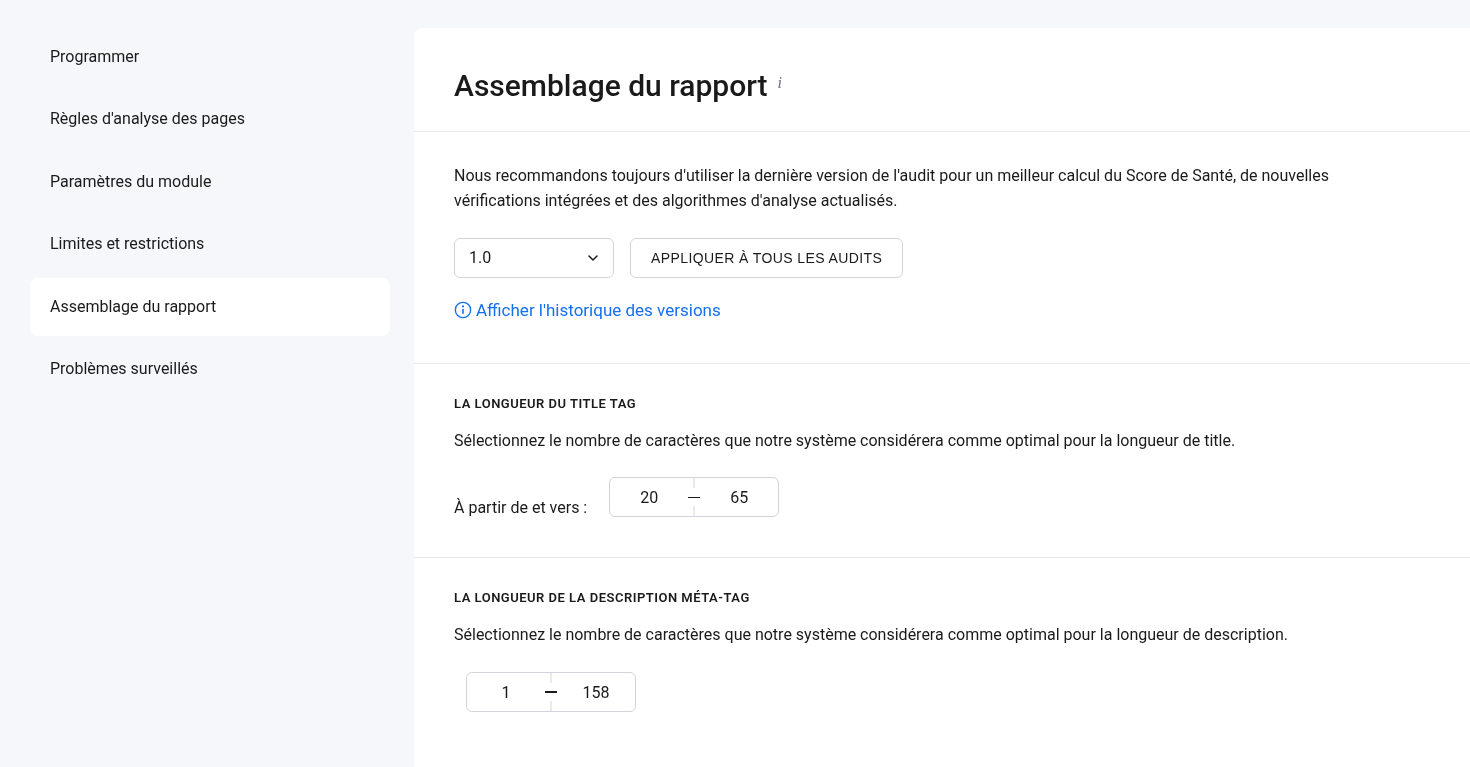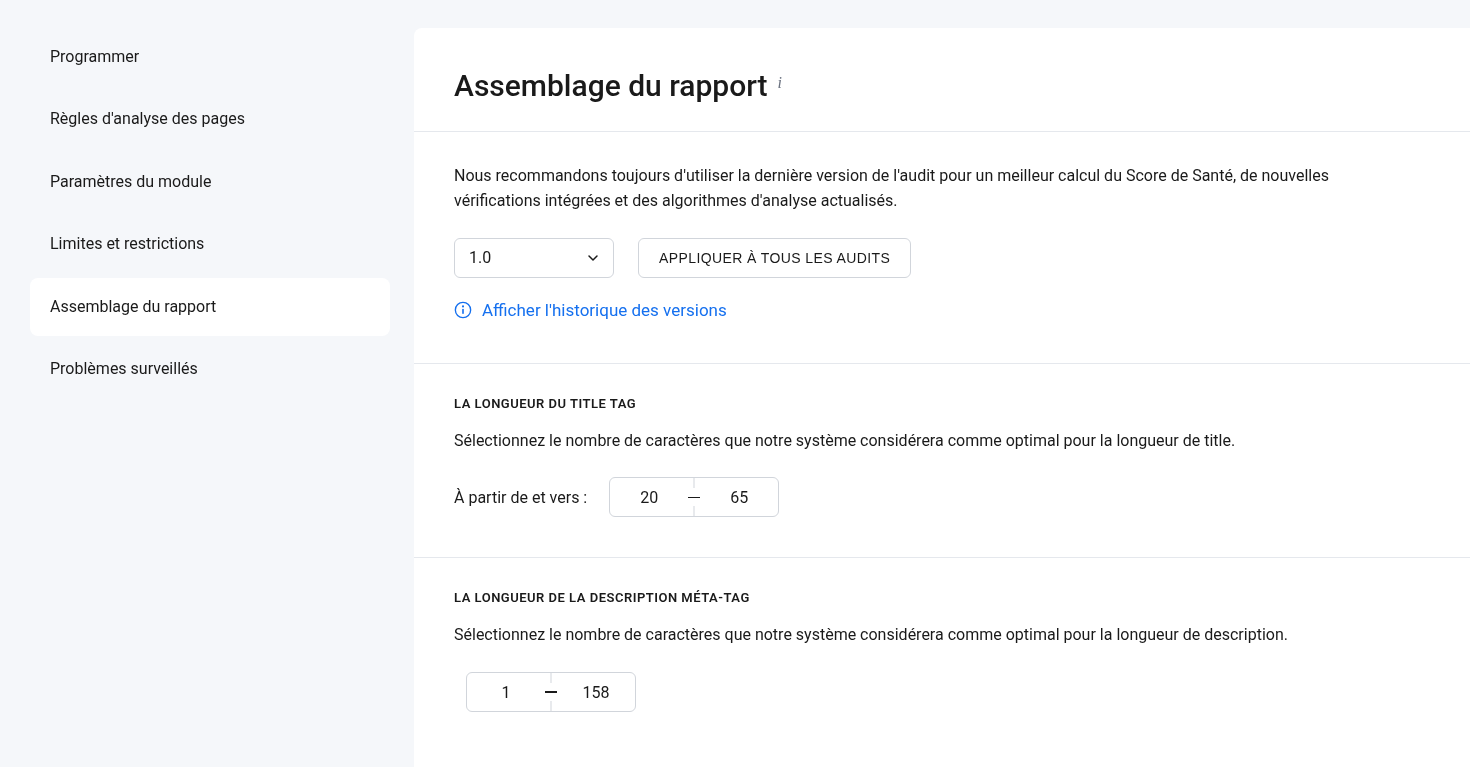--- a/index.html
+++ b/index.html
@@ -78,21 +78,21 @@
   .section-desc {
     font-size: 16px;
     color: #1a1a1a;
     line-height: 1.55;
     margin-bottom: 24px;
     max-width: 960px;
   }
   .controls-row {
     display: flex;
     align-items: center;
-    gap: 24px;
+    gap: 16px;
     flex-wrap: wrap;
   }
   .select {
     display: inline-flex;
     align-items: center;
     justify-content: space-between;
     width: 160px;
     height: 40px;
     padding: 0 14px;
     border: 1px solid #d1d5db;
@@ -118,21 +118,21 @@
     font-weight: 500;
     letter-spacing: 0.4px;
     cursor: pointer;
     color: #1a1a1a;
     text-transform: uppercase;
   }
   .link-row {
     margin-top: 22px;
     display: inline-flex;
     align-items: center;
-    gap: 10px;
+    gap: 4px;
     cursor: pointer;
   }
   .info-circle {
     width: 18px;
     height: 18px;
     flex-shrink: 0;
   }
   .link-text {
     font-size: 17px;
     color: #1570ef;
@@ -176,21 +176,21 @@
   }
   .range-sep::before { top: 0; }
   .range-sep::after { bottom: 0; }
   .dash {
     width: 12px;
     height: 1.5px;
     background: #1a1a1a;
   }
   .range-row {
     display: flex;
-    align-items: center;
+    align-items: flex-end;
     gap: 18px;
   }
   .range-row.indent { padding-left: 12px; }
 </style>
 </head>
 <body>
 
 <div class="layout">
 
   <nav class="sidebar">

